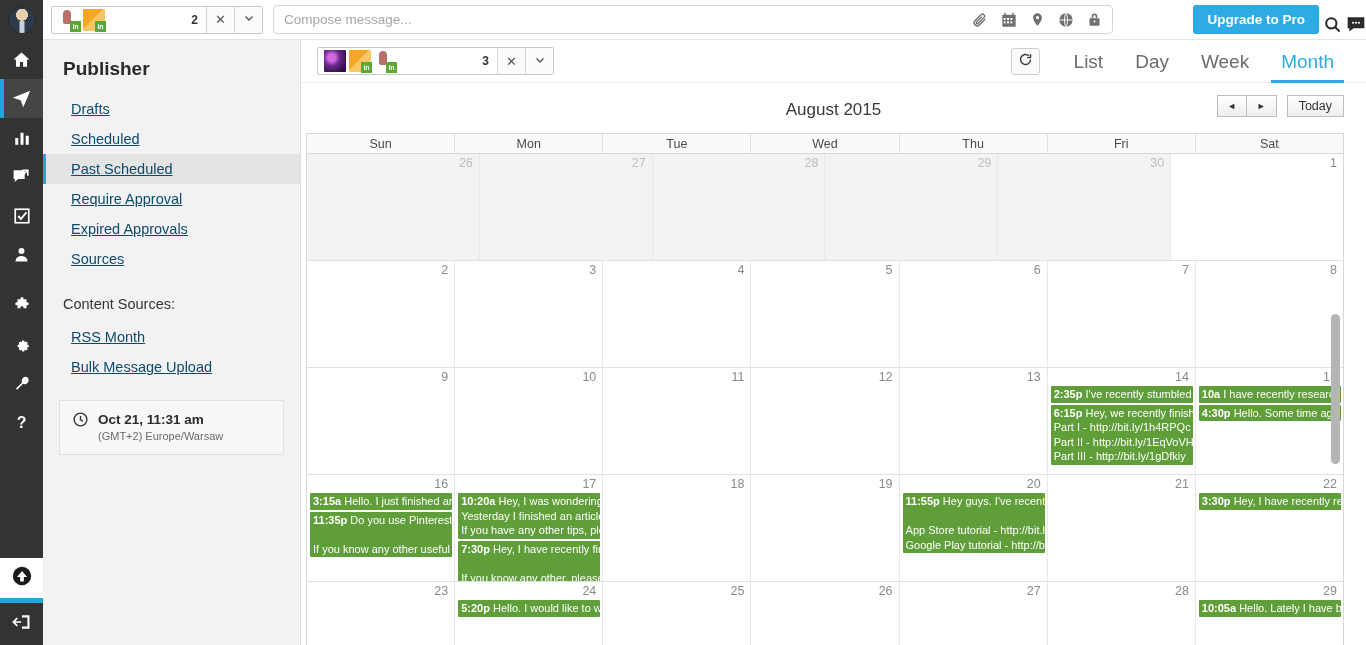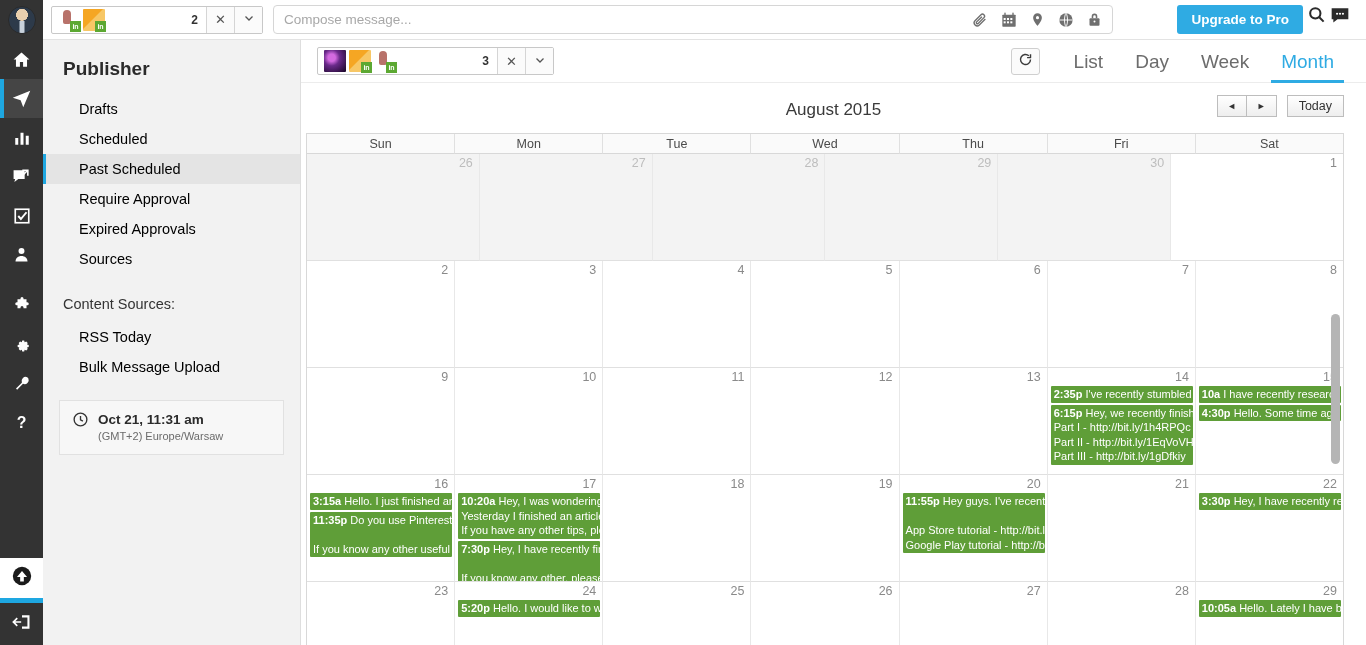--- a/index.html
+++ b/index.html
@@ -130,21 +130,21 @@
   .compose-input {
     flex: 1; border: none; outline: none;
     font-size: 13.5px; color: #333;
     padding: 0 10px;
     font-family: "Liberation Sans", sans-serif;
     background: transparent;
   }
   .compose-input::placeholder { color: #a8a8a8; }
   .compose-icons { display:flex; align-items:center; gap: 13px; padding-right: 10px; color:#6f6f6f; }
   .compose-icons span { cursor: pointer; display:flex; }
-  .topbar-right { display:flex; align-items:flex-start; gap: 4px; margin-left:auto; padding-right: 16px; }
+  .topbar-right { display:flex; align-items:flex-end; gap: 4px; margin-left:auto; }
   .upgrade-btn {
     background: #2fabe3; color:#fff; border:none;
     font-family:"Liberation Sans", sans-serif;
     font-size: 13.5px; font-weight: bold;
     padding: 7px 14px; border-radius: 3px; cursor: pointer;
   }
   .icon-btn { color:#3a3a3a; cursor:pointer; display:flex; }
 
   
   .panel {
@@ -152,24 +152,25 @@
     width: 258px; height: 605px;
     background: #f2f2f2;
     border-right: 1px solid #dedede;
   }
   .panel-title {
     font-size: 19px; font-weight: bold; color: #2b2b2b;
     padding: 18px 0 14px 20px;
   }
   .nav-item {
     height: 30px; line-height: 30px;
-    padding-left: 36px;
-    font-size: 14.5px; color: #000000;
+    padding-left: 28px;
+    font-size: 14.5px; color: #0c4a6e;
     cursor: pointer; position: relative;
     margin-bottom: 0px;
+    text-decoration: underline;
   }
   .nav-item.active { background: #e4e4e4; }
   .nav-item.active:before {
     content:""; position:absolute; left:0; top:0;
     width:3px; height:100%; background:#1ea7e1;
   }
   .nav-group-title {
     font-size: 14.5px; font-weight: normal; color: #333;
     padding: 22px 0 10px 20px;
   }
@@ -507,21 +508,21 @@
     <div class="nav-item">
       <span>Expired Approvals</span>
     </div>
     <div class="nav-item">
       <span>Sources</span>
     </div>
 
     <div class="nav-group-title">Content Sources:</div>
 
     <div class="nav-item">
-      <span>RSS Today</span>
+      <span>RSS Month</span>
     </div>
     <div class="nav-item">
       <span>Bulk Message Upload</span>
     </div>
 
     <div class="tz-box">
       <span>
         <svg width="17" height="17" viewBox="0 0 24 24" fill="none" stroke="#333" stroke-width="1.9">
             <circle cx="12" cy="12" r="9"></circle>
             <path d="M12 7v5.4l3.4 2"></path>

